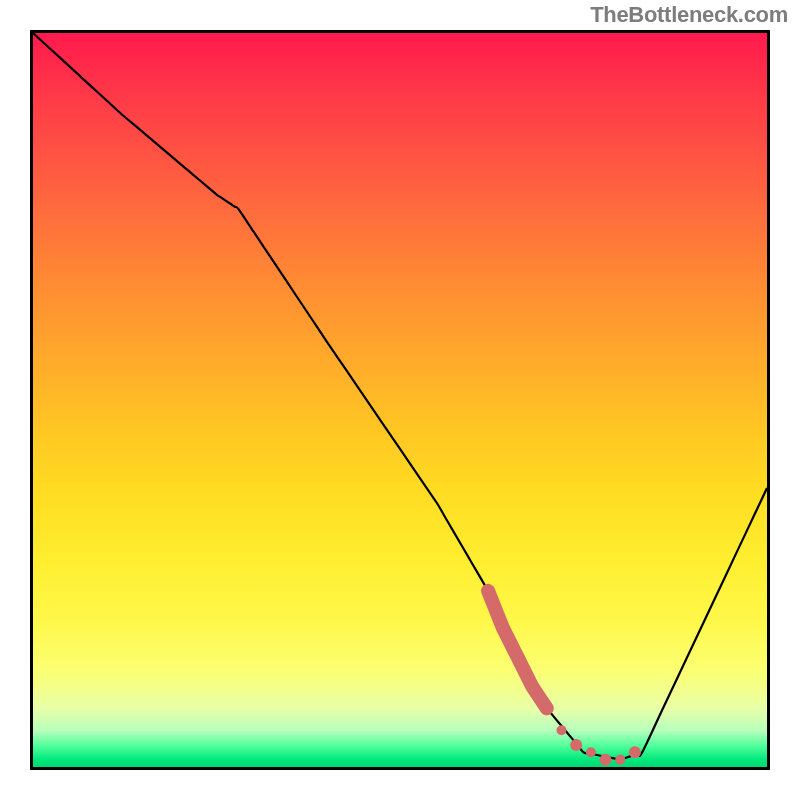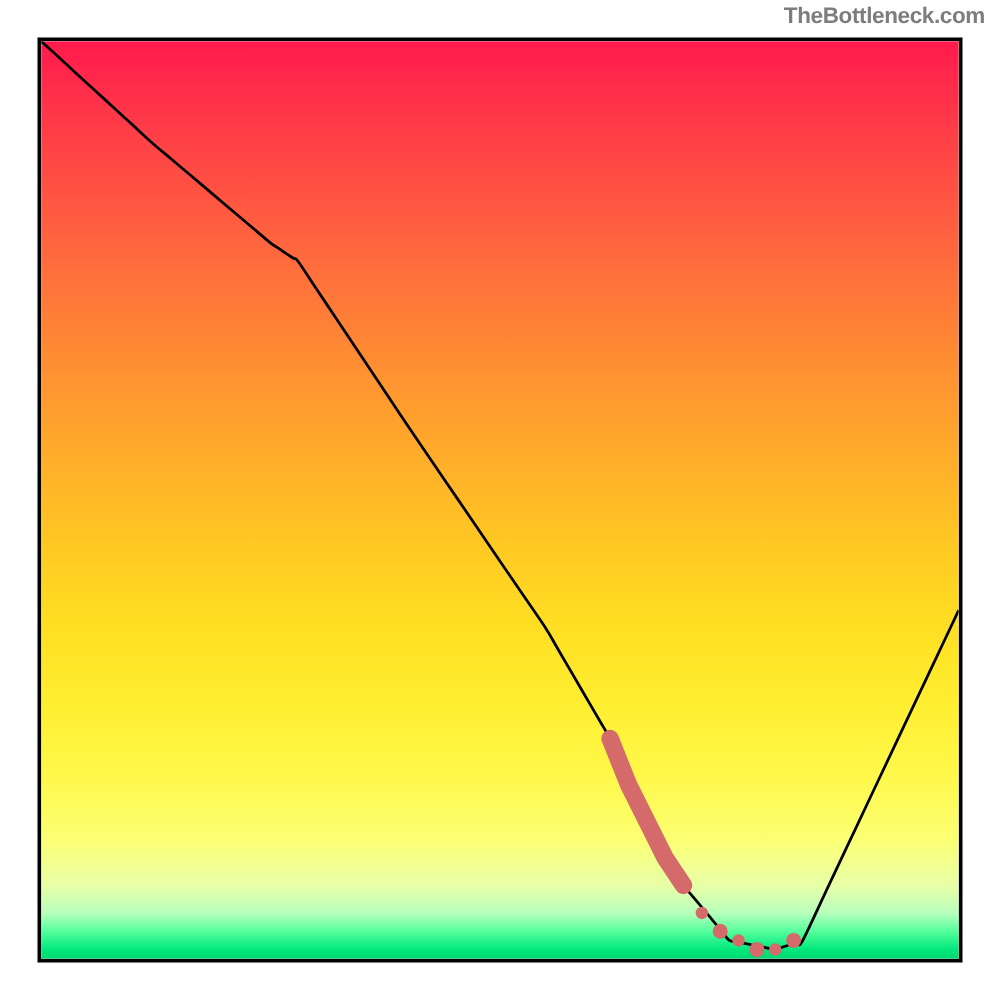--- a/index.html
+++ b/index.html
@@ -13,21 +13,21 @@
   }
   .chart-wrap {
     position: relative;
     width: 800px;
     height: 800px;
   }
   .attribution {
     position: absolute;
     top: 2px;
     right: 12px;
-    font-size: 18px;
+    font-size: 22px;
     font-weight: 600;
     color: #7d7d7d;
     letter-spacing: -0.3px;
     z-index: 10;
   }
   .plot-area {
     position: absolute;
     left: 30px;
     top: 30px;
     width: 740px;

